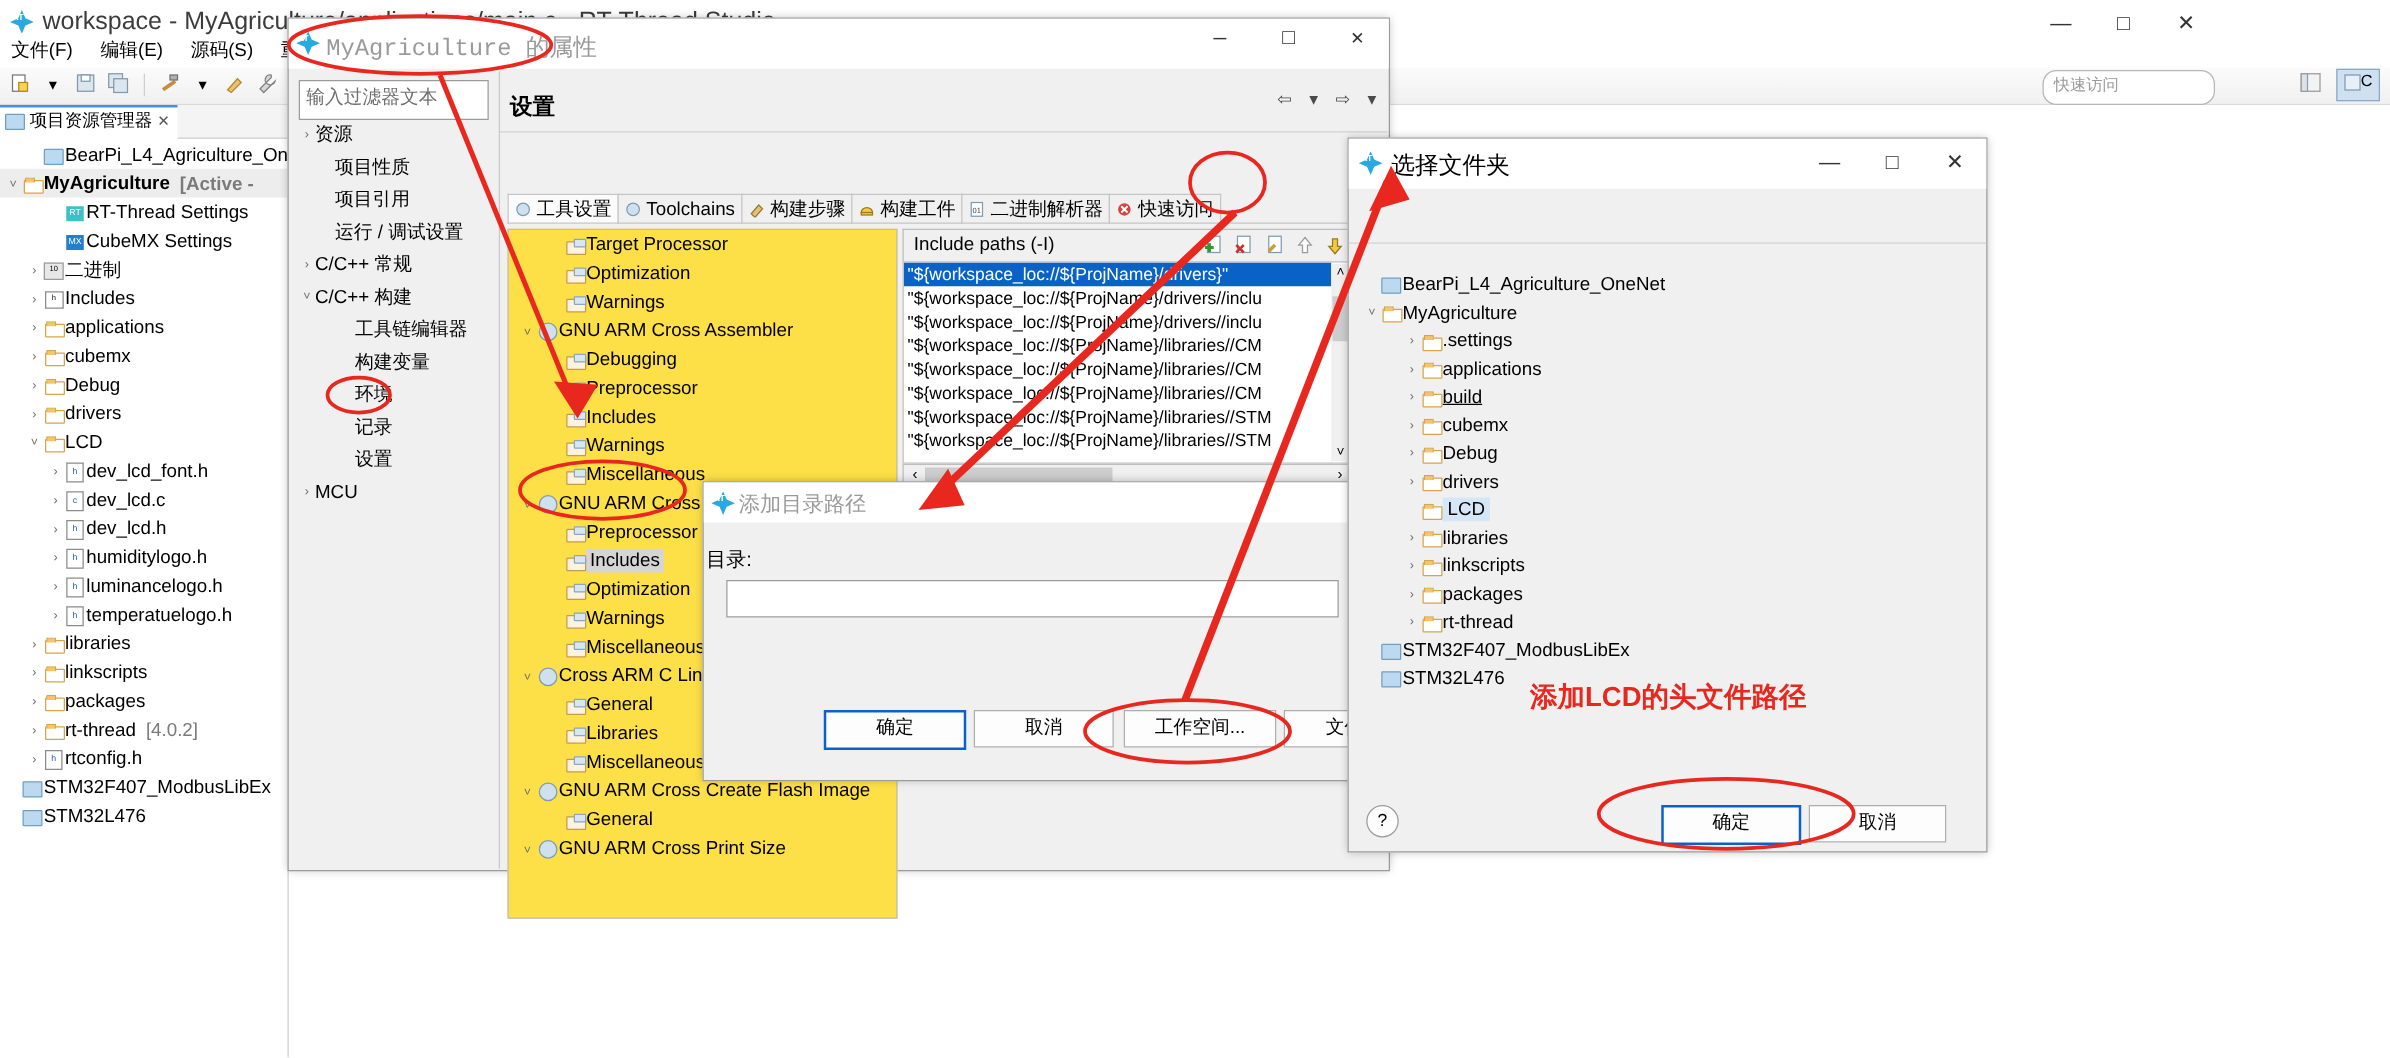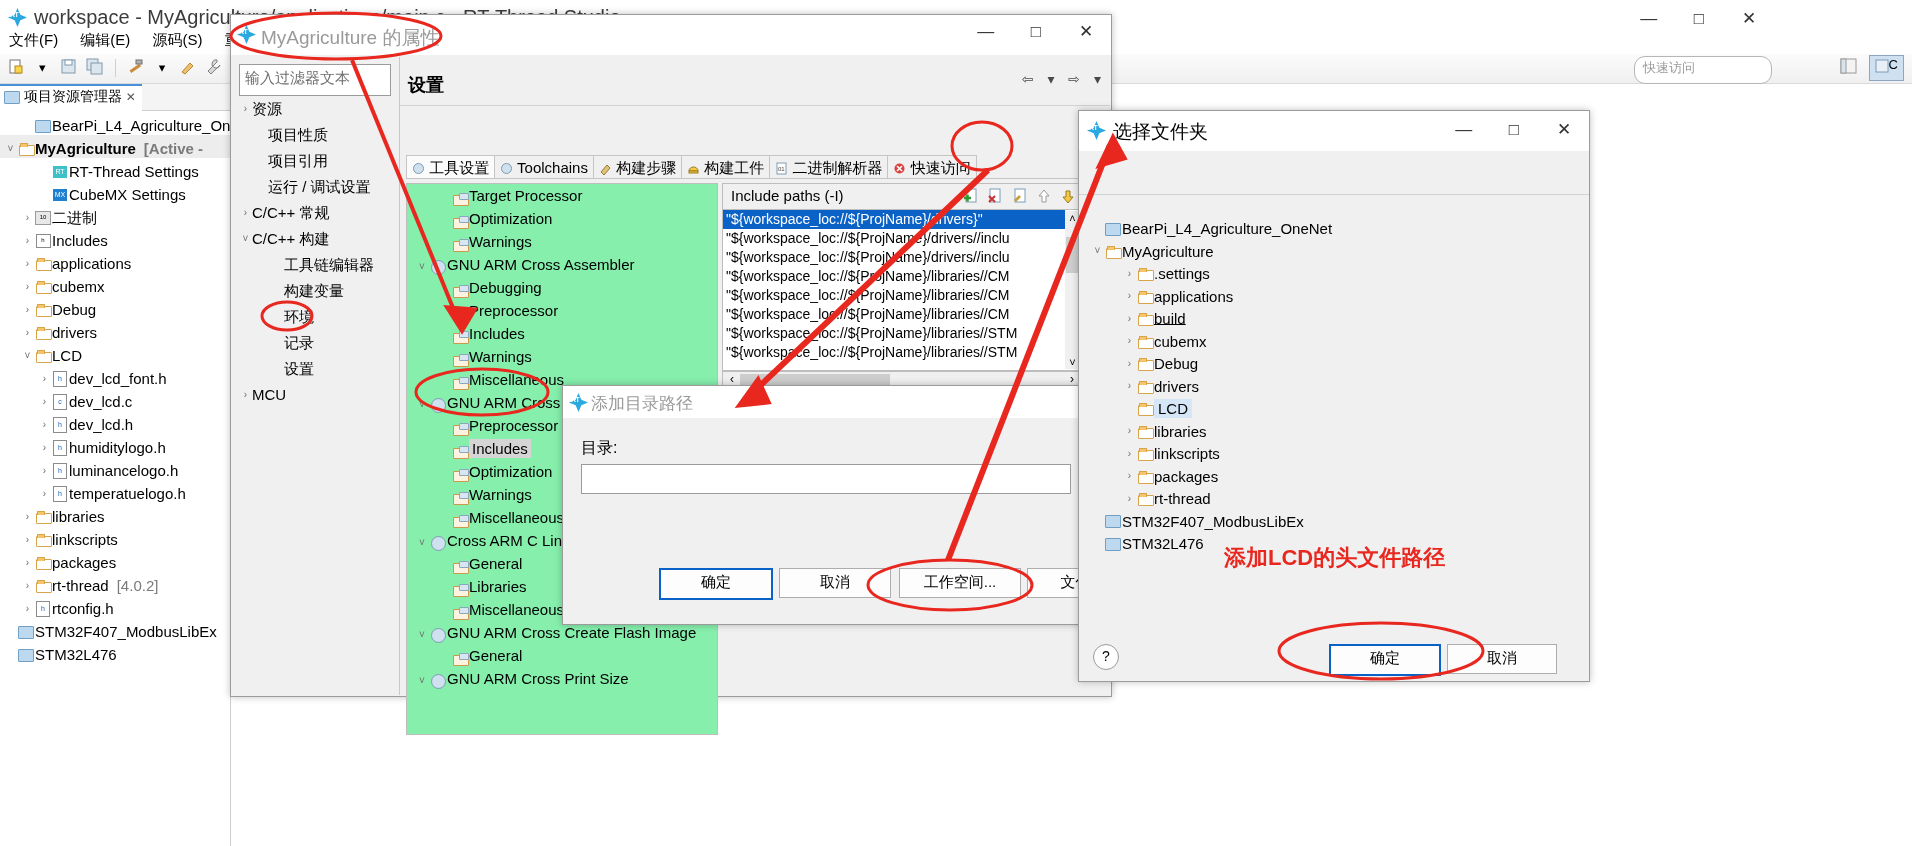--- a/index.html
+++ b/index.html
@@ -60,36 +60,36 @@
   .hfile-ico,.cfile-ico{display:inline-block;width:12px;height:14px;background:#fff;border:1px solid #8b8b8b;position:relative;vertical-align:middle;font-size:7px;line-height:13px;text-align:center;color:#1a5fb4;}
   .blue-box{display:inline-block;width:14px;height:11px;background:#bcd9ef;border:1px solid #6f9fc4;border-radius:1px;vertical-align:middle;}
 
   
   #right-stub{left:1240px;top:84px;width:672px;height:762px;background:#ffffff;}
   #outline-tabstrip{left:1262px;top:84px;width:650px;height:26px;background:#f4f4f4;border-bottom:1px solid #cfcfcf;}
   .stub-tab{display:inline-block;height:24px;line-height:24px;font-size:14px;padding:0 8px;}
 
   
   #properties-dialog{left:230px;top:14px;width:880px;height:681px;background:#f0f0f0;border:1px solid #9b9b9b;box-shadow:0 0 7px rgba(0,0,0,.25);}
-  #pd-titlebar{left:0;top:0;width:880px;height:40px;background:#ffffff;}
+  #pd-titlebar{left:0;top:0;width:880px;height:40px;background:#ffffff;font-family:Liberation Mono, monospace;}
   #pd-title{left:30px;top:10px;font-size:19px;color:#9a9a9a;white-space:nowrap;}
   #pd-winbtns{right:2px;top:2px;}
   #pd-filter{left:8px;top:49px;width:140px;height:26px;border:1px solid #9b9b9b;background:#fff;color:#6f6f6f;font-size:15px;padding:2px 5px;line-height:22px;}
   #pd-left-tree{left:6px;top:80px;width:160px;height:600px;}
   #pd-right{left:168px;top:42px;width:710px;height:638px;background:#f0f0f0;border-left:1px solid #c9c9c9;}
   #pd-pagetitle{left:8px;top:16px;font-size:18px;font-weight:bold;}
   #pd-navarrows{right:4px;top:14px;font-size:14px;color:#4a4a4a;}
   #pd-hr{left:0;top:48px;width:710px;height:1px;background:#d2d2d2;}
 
   #pd-tabs{left:6px;top:98px;width:700px;height:24px;}
   .pd-tab{display:inline-block;height:23px;line-height:23px;font-size:15px;padding:0 5px;background:#f0f0f0;border:1px solid #c5c5c5;border-bottom:none;margin-right:-1px;white-space:nowrap;}
   .pd-tab.active{background:#fbfbfb;}
   #pd-tabline{left:6px;top:121px;width:700px;height:1px;background:#c5c5c5;}
 
-  #pd-toolsettings-tree{left:6px;top:126px;width:310px;height:550px;background:#86efac;border:1px solid #bdbdbd;}
+  #pd-toolsettings-tree{left:6px;top:126px;width:310px;height:550px;background:#fde047;border:1px solid #bdbdbd;}
   .tt{height:23px;line-height:23px;white-space:nowrap;font-size:15px;padding-left:4px;}
   .tt .arr{display:inline-block;width:14px;color:#6d6d6d;font-size:10px;text-align:center;}
   .tt .ic{display:inline-block;width:18px;text-align:center;vertical-align:middle;}
   .tt.sel-lite > .nm{background:#d5d5d5;padding:1px 3px;}
   .toolfolder{display:inline-block;width:15px;height:12px;position:relative;vertical-align:middle;}
   .toolfolder:before{content:"";position:absolute;left:0;top:2px;width:14px;height:9px;border:1px solid #c89a4a;background:#fdf3e0;border-radius:1px;}
   .toolfolder:after{content:"";position:absolute;left:6px;top:0;width:8px;height:5px;background:#d8e6f2;border:1px solid #8aa7bd;border-radius:1px;}
   .gear-ico{display:inline-block;width:13px;height:13px;border-radius:50%;background:#cfe0ee;border:1px solid #7d9cb5;vertical-align:middle;}
 
   
@@ -106,21 +106,21 @@
   #ip-hscroll{left:0;top:188px;width:358px;height:17px;background:#f0f0f0;border:1px solid #bdbdbd;}
   #ip-hthumb{left:17px;top:2px;width:150px;height:13px;background:#cdcdcd;}
   #sys-header{left:0;top:208px;width:358px;height:26px;background:#f0f0f0;border:1px solid #bdbdbd;}
   #sys-header-label{left:8px;top:3px;font-size:15px;}
   #sys-list{left:0;top:234px;width:358px;height:40px;background:#fff;border:1px solid #bdbdbd;}
 
   
   #adddir-dialog{left:562px;top:385px;width:520px;height:238px;background:#f0f0f0;border:1px solid #9b9b9b;box-shadow:0 0 7px rgba(0,0,0,.25);}
   #ad-titlebar{left:0;top:0;width:520px;height:32px;background:#ffffff;}
   #ad-title{left:28px;top:6px;font-size:17px;color:#9a9a9a;}
-  #ad-label{left:18px;top:52px;font-size:16px;}
+  #ad-label{left:2px;top:52px;font-size:16px;}
   #ad-input{left:18px;top:78px;width:488px;height:28px;background:#fff;border:1px solid #9b9b9b;}
   #ad-buttons{left:0;top:160px;width:520px;height:40px;}
   .dlg-btn{display:inline-block;height:28px;line-height:26px;text-align:center;border:1px solid #adadad;background:#fdfdfd;font-size:15px;}
 
   
   #selectfolder-dialog{left:1078px;top:110px;width:510px;height:570px;background:#f0f0f0;border:1px solid #9b9b9b;box-shadow:0 0 7px rgba(0,0,0,.25);}
   #sf-titlebar{left:0;top:0;width:510px;height:40px;background:#ffffff;}
   #sf-title{left:34px;top:8px;font-size:19px;}
   #sf-winbtns{right:2px;top:4px;}
   #sf-subtitle{left:18px;top:54px;font-size:18px;}

